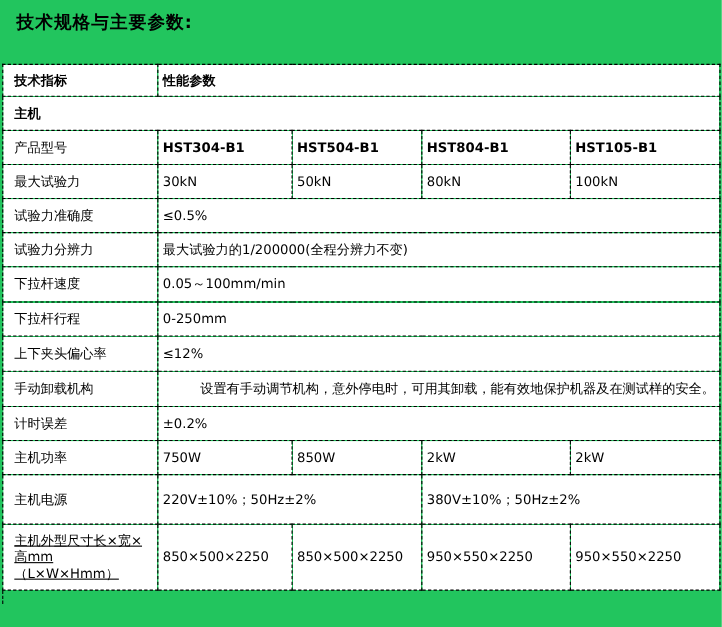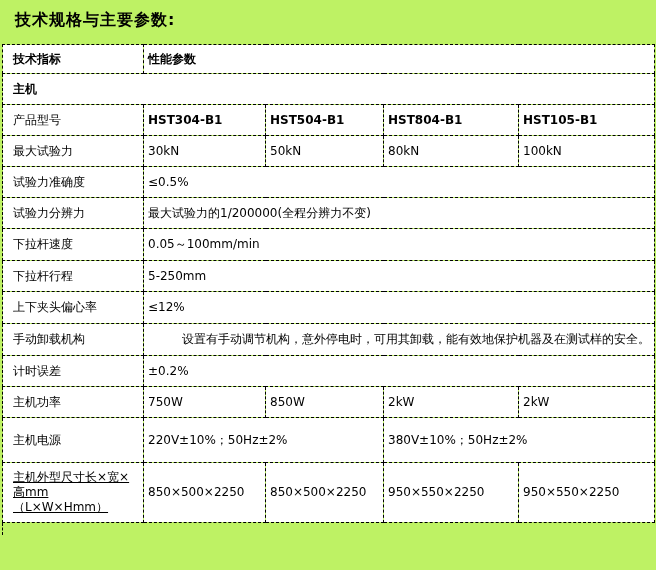--- a/index.html
+++ b/index.html
@@ -7,34 +7,34 @@
   body {
     width: 656px; height: 570px;
     background: #ffffff;
     color: #000000;
     font-family: "DejaVu Sans", "Liberation Sans", sans-serif;
   }
   .page {
     position: relative;
     width: 656px; height: 570px;
     overflow: hidden;
-    background: #bef264;
+    background: #22c55e;
   }
   .title {
     font-size: 16px;
     font-weight: bold;
     margin: 10px 0 0 15px;
     line-height: 20px;
     letter-spacing: 1px;
   }
   table.spec {
     border-collapse: collapse;
     table-layout: fixed;
     width: 652px;
-    margin: 14px 0 0 2px;
+    margin: 28px 0 0 2px;
   }
   table.spec td {
     border: 1px dashed #000000;
     font-size: 12px;
     line-height: 15px;
     padding: 2px 4px;
     text-align: left;
     vertical-align: middle;
     overflow: hidden;
     background: #ffffff;
@@ -117,21 +117,21 @@
       <td colspan="4">最大试验力的1/200000(全程分辨力不变)</td>
     </tr>
 
     <tr style="height:32px">
       <td class="label">下拉杆速度</td>
       <td colspan="4">0.05～100mm/min</td>
     </tr>
 
     <tr style="height:31px">
       <td class="label">下拉杆行程</td>
-      <td colspan="4">5-250mm</td>
+      <td colspan="4">0-250mm</td>
     </tr>
 
     <tr style="height:32px">
       <td class="label">上下夹头偏心率</td>
       <td colspan="4">≤12%</td>
     </tr>
 
     <tr style="height:32px">
       <td class="label">手动卸载机构</td>
       <td colspan="4" class="left">设置有手动调节机构，意外停电时，可用其卸载，能有效地保护机器及在测试样的安全。</td>

